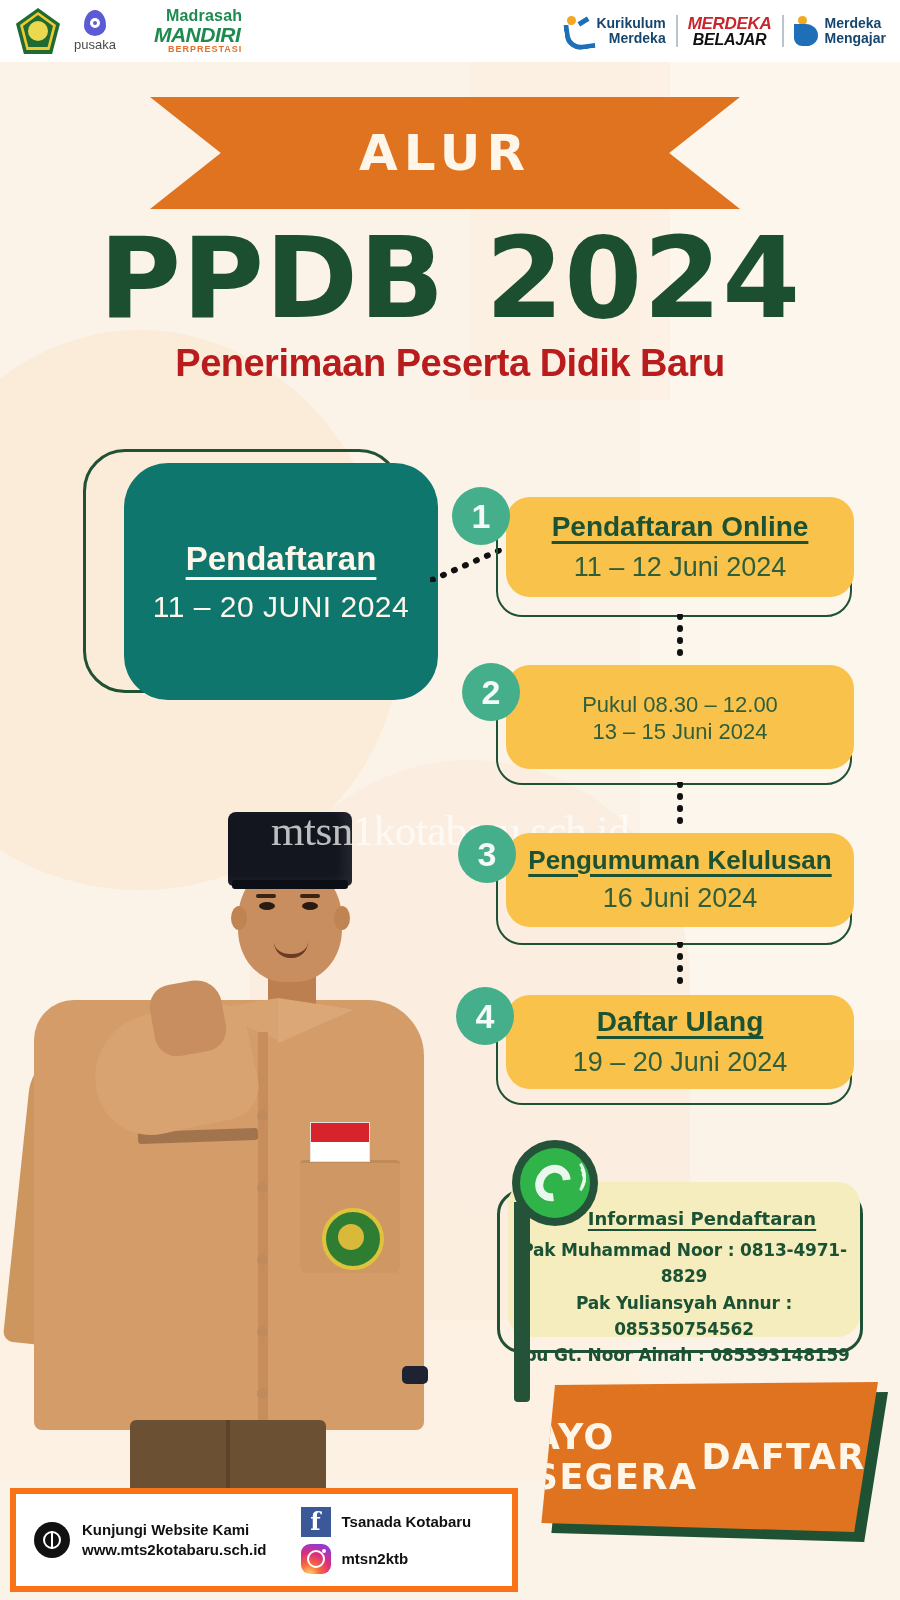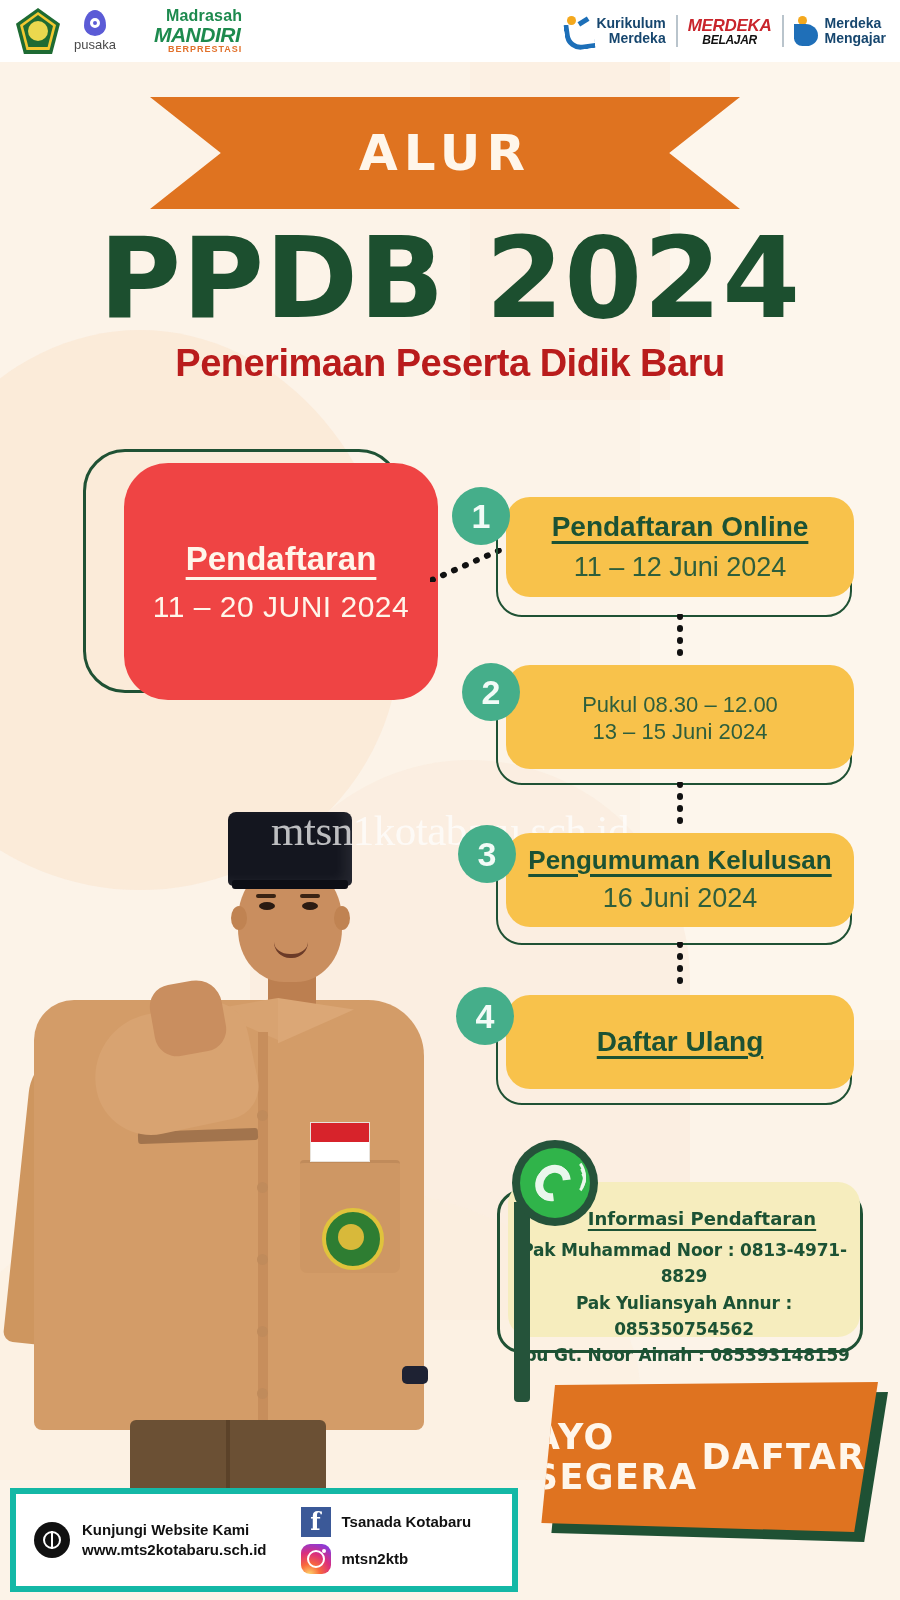--- a/index.html
+++ b/index.html
@@ -96,21 +96,21 @@
   .km-mark .swoosh{
     position:absolute;left:0;top:7px;width:24px;height:22px;
     border-left:5px solid #1D6FB8;border-bottom:5px solid #1D6FB8;
     border-radius:0 0 0 16px;transform:rotate(-8deg);
   }
   .km-mark .bar{position:absolute;left:13px;top:3px;width:11px;height:5px;background:#1D6FB8;transform:rotate(-32deg);}
   .km-text{font-size:14px;font-weight:bold;color:#16466E;line-height:1.08;text-align:right;}
   .divider{width:2px;height:32px;background:#B9C4CC;}
   .mb-logo{display:flex;flex-direction:column;line-height:1;align-items:center;}
   .mb-top{font-size:17px;font-weight:bold;color:#C9252C;letter-spacing:-.3px;font-style:italic;}
-  .mb-bot{font-size:12px;font-weight:bold;color:#111111;letter-spacing:-.3px;font-style:italic;}
+  .mb-bot{font-size:16px;font-weight:bold;color:#111111;letter-spacing:-.3px;font-style:italic;}
   .mm-logo{display:flex;align-items:center;gap:5px;}
   .mm-mark{width:26px;height:30px;position:relative;}
   .mm-mark .dot{position:absolute;left:4px;top:0;width:9px;height:9px;border-radius:50%;background:#F4A81D;}
   .mm-mark .body{
     position:absolute;left:0;top:8px;width:24px;height:22px;background:#1F6FB8;
     border-radius:0 60% 55% 40%;
   }
   .mm-text{font-size:14px;font-weight:bold;color:#16466E;line-height:1.08;}
   .ribbon-inner{
     position:absolute;left:150px;top:97px;width:590px;height:112px;
@@ -198,21 +198,21 @@
     letter-spacing:-.5px;pointer-events:none;
   }
 
   
   .pd-outline{
     position:absolute;left:83px;top:449px;width:312px;height:238px;
     border:3px solid #1F5134;border-radius:42px;z-index:22;
   }
   .pd-card{
     position:absolute;left:124px;top:463px;width:314px;height:237px;
-    background:#ef4444;border-radius:44px 44px 44px 44px;z-index:23;
+    background:#0f766e;border-radius:44px 44px 44px 44px;z-index:23;
     display:flex;flex-direction:column;align-items:center;justify-content:center;gap:12px;
   }
   .pd-title{
     font-family:"Liberation Sans",sans-serif;font-size:33px;font-weight:bold;
     color:#FFF6EA;text-decoration:underline;text-underline-offset:7px;text-decoration-thickness:3px;
   }
   .pd-date{
     font-family:"Liberation Sans",sans-serif;font-size:30px;color:#FFF6EA;letter-spacing:.5px;
   }
 
@@ -301,21 +301,21 @@
     display:flex;flex-direction:row;align-items:center;justify-content:center;gap:4px;
   }
   .cta-l1,.cta-l2{
     font-family:"DejaVu Sans",sans-serif;font-size:35px;font-weight:bold;
     color:#FFF6EA;letter-spacing:1.5px;
   }
 
   
   .footer{
     position:absolute;left:10px;top:1488px;width:508px;height:104px;
-    background:#FFFFFF;border:6px solid #14b8a6;box-sizing:border-box;z-index:30;
+    background:#FFFFFF;border:6px solid #f97316;box-sizing:border-box;z-index:30;
     display:flex;align-items:center;
   }
   .ft-web{display:flex;align-items:center;gap:12px;padding-left:18px;}
   .globe{
     width:36px;height:36px;border-radius:50%;background:#111111;position:relative;flex:none;
   }
   .globe:after{
     content:"";position:absolute;left:9px;top:9px;width:18px;height:18px;border-radius:50%;
     border:2px solid #FFFFFF;box-sizing:border-box;
   }
@@ -493,20 +493,21 @@
         <div class="s-title" style="font-size:26px;">Pengumuman Kelulusan</div>
         <div class="s-sub" style="font-size:27px;margin-top:6px;">16 Juni 2024</div>
       </div>
       <div class="step-num" style="left:458px;top:825px;">3</div>
     </div>
 
     <div class="step">
       <div class="step-outline" style="left:496px;top:1007px;width:352px;height:94px;"></div>
       <div class="step-card" style="left:506px;top:995px;width:348px;height:94px;">
         <div class="s-title" style="font-size:28px;">Daftar Ulang</div>
+        <div class="s-sub" style="font-size:27px;margin-top:6px;">19 – 20 Juni 2024</div>
       </div>
       <div class="step-num" style="left:456px;top:987px;">4</div>
     </div>
   </div>
 
   <div class="ct-outline"></div>
   <div class="ct-card">
     <div class="ct-title">Informasi Pendaftaran</div>
     <div class="ct-line">Pak Muhammad Noor : 0813-4971-8829</div>
     <div class="ct-line">Pak Yuliansyah Annur : 085350754562</div>

